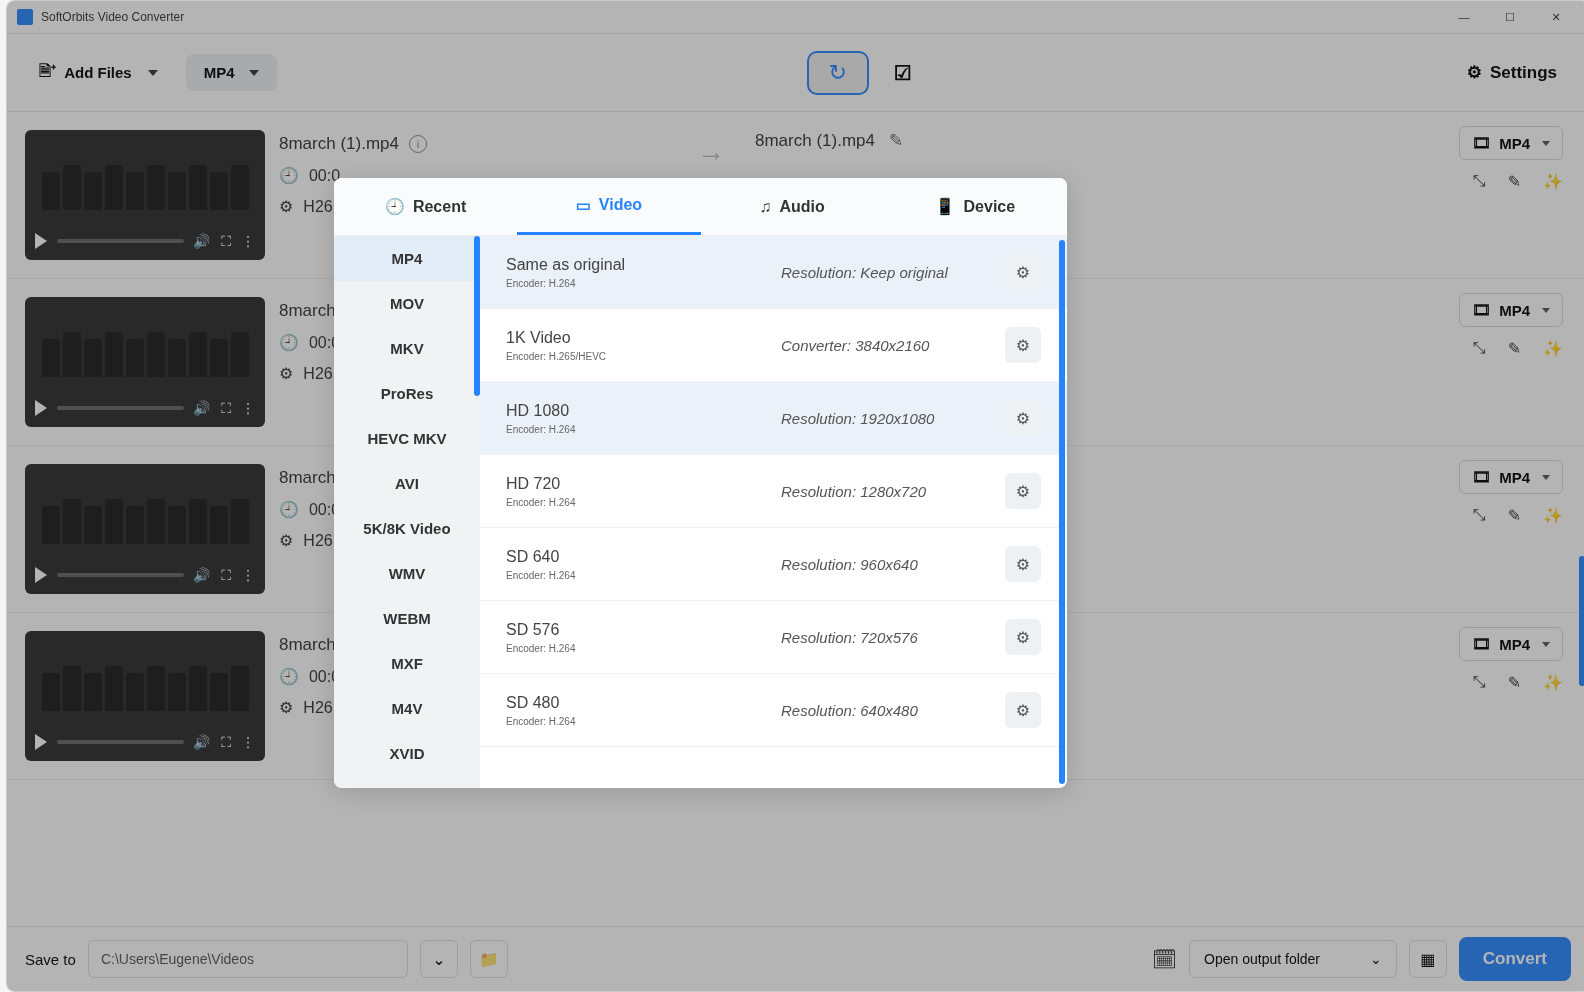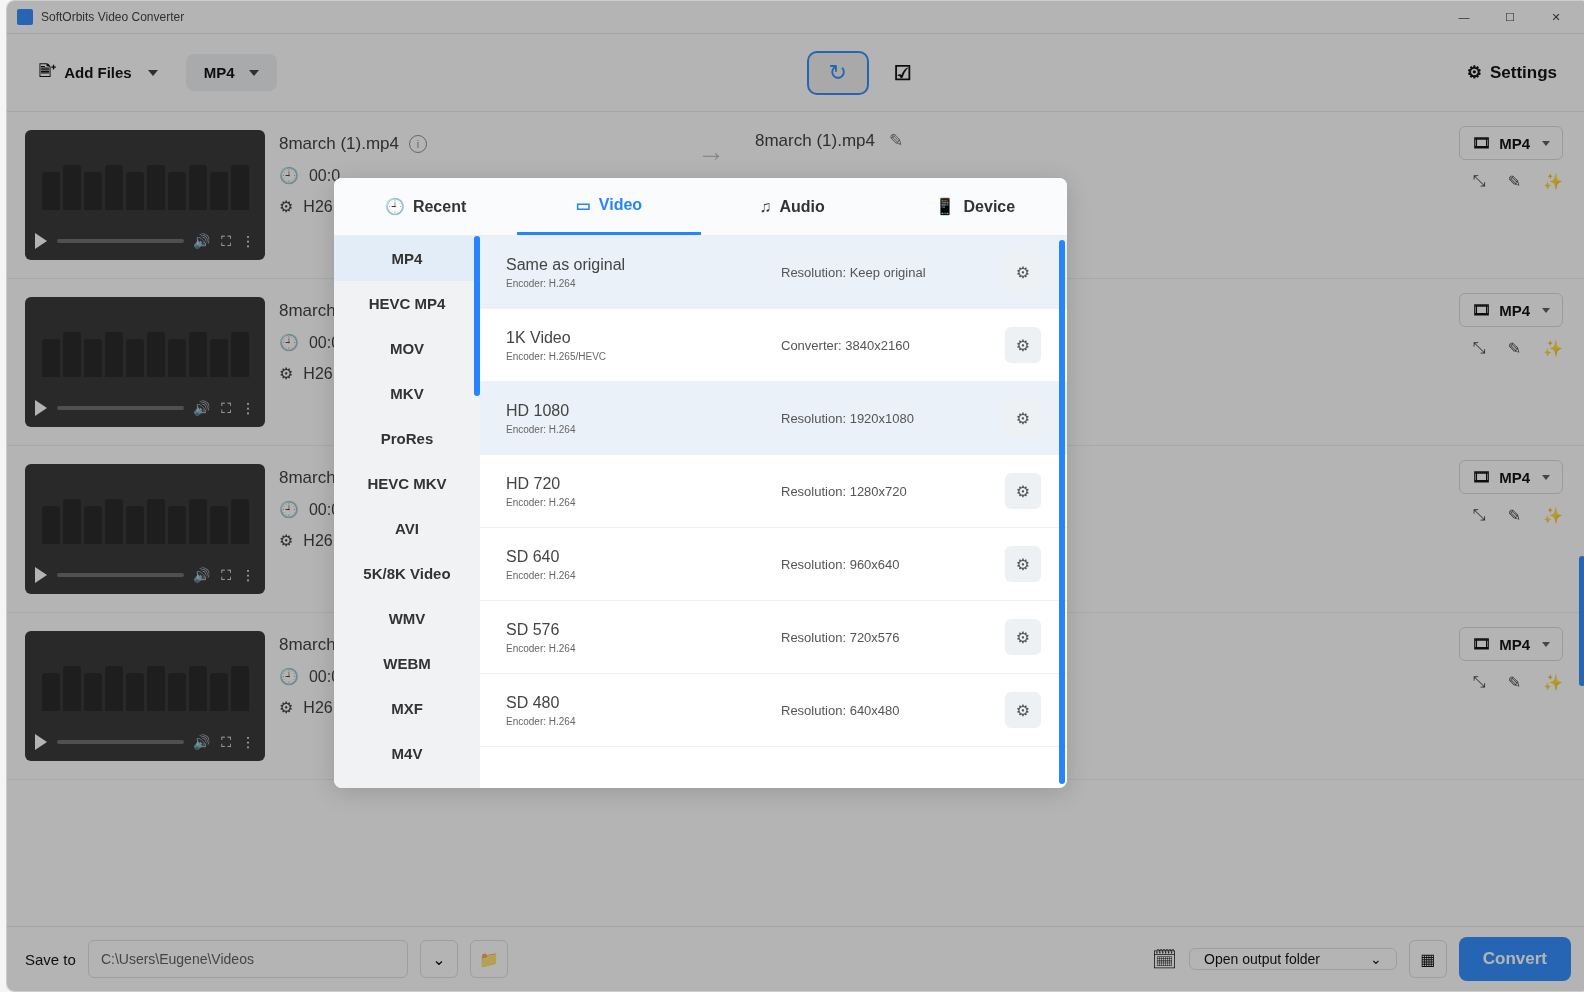--- a/index.html
+++ b/index.html
@@ -37,41 +37,41 @@
 .fmtpill { border: 1px solid #d8d8d8; border-radius: 6px; padding: 7px 12px; display: flex; align-items: center; gap: 8px; font-size: 15px; font-weight: 600; }
 .fmtpill .chev { width: 0; height: 0; border-left: 4px solid transparent; border-right: 4px solid transparent; border-top: 5px solid #555; margin-left: 4px; }
 .itemicons { display: flex; gap: 22px; color: #333; font-size: 16px; }
 .scrollind { position: absolute; right: 4px; width: 6px; background: #2684ff; border-radius: 3px; }
 .bottombar { position: absolute; bottom: 0; left: 0; right: 0; height: 65px; border-top: 1px solid #e5e5e5; display: flex; align-items: center; padding: 0 18px; gap: 12px; background: #fff; }
 .bottombar .lbl { font-size: 15px; }
 .bottombar .pathbox { flex: 0 0 320px; border: 1px solid #ddd; border-radius: 6px; height: 38px; display: flex; align-items: center; padding: 16px 12px; font-size: 14px; color: #555; }
 .bottombar .arrowdown { border: 1px solid #ddd; border-radius: 6px; width: 38px; height: 38px; display: flex; align-items: center; justify-content: center; }
 .bottombar .folderbtn { border: 1px solid #ddd; border-radius: 6px; width: 38px; height: 38px; display: flex; align-items: center; justify-content: center; }
 .bottombar .spacer { flex: 1; }
-.bottombar .outputsel { border: 1px solid #ddd; border-radius: 6px; height: 22px; padding: 0 14px; display: flex; align-items: center; gap: 50px; font-size: 14px; }
+.bottombar .outputsel { border: 1px solid #ddd; border-radius: 6px; height: 38px; padding: 0 14px; display: flex; align-items: center; gap: 50px; font-size: 14px; }
 .bottombar .gridbtn { border: 1px solid #ddd; border-radius: 6px; width: 38px; height: 38px; display: flex; align-items: center; justify-content: center; }
 .bottombar .convertbtn { background: #2684ff; color: #fff; border: none; border-radius: 8px; height: 44px; padding: 0 24px; font-size: 17px; font-weight: 600; cursor: pointer; }
 
 .overlay { position: absolute; inset: 0; background: rgba(40,40,40,0.35); }
 .modal { position: absolute; left: 327px; top: 177px; width: 733px; height: 610px; background: #fff; border-radius: 8px; overflow: hidden; display: flex; flex-direction: column; box-shadow: 0 4px 24px rgba(0,0,0,0.15); }
 .modaltabs { height: 58px; display: flex; align-items: center; border-bottom: 1px solid #eee; background: #fafbfc; }
 .modaltabs .tab { flex: 1; display: flex; align-items: center; justify-content: center; gap: 8px; font-size: 16px; font-weight: 600; color: #333; height: 100%; cursor: pointer; }
 .modaltabs .tab.active { color: #2684ff; border-bottom: 3px solid #2684ff; }
 .modalbody { flex: 1; display: flex; overflow: hidden; }
 .sidecats { width: 146px; background: #f0f2f4; overflow-y: auto; position: relative; }
 .sidecats .cat { padding: 14px 0; text-align: center; font-size: 15px; font-weight: 600; color: #333; cursor: pointer; }
 .sidecats .cat.sel { background: #e3edf7; }
 .sidecats .catscroll { position: absolute; right: 0; top: 0; width: 6px; height: 160px; background: #2684ff; border-radius: 3px; }
 .presets { flex: 1; overflow-y: auto; position: relative; }
 .preset { display: flex; align-items: center; padding: 18px 26px; border-bottom: 1px solid #f0f0f0; gap: 14px; cursor: pointer; }
 .preset:nth-child(1), .preset:nth-child(3) { background: #eaf1f8; }
 .preset .ptext { flex: 1; }
 .preset .ptitle { font-size: 16px; color: #444; margin-bottom: 4px; }
 .preset .psub { font-size: 10px; color: #666; }
-.preset .pres { font-size: 13px; color: #555; flex: 0 0 210px; }
+.preset .pres { font-size: 15px; color: #555; flex: 0 0 210px; font-style: italic; }
 .preset .pgear { width: 36px; height: 36px; background: #eef1f4; border-radius: 6px; display: flex; align-items: center; justify-content: center; color: #555; }
 .presetscroll { position: absolute; right: 2px; top: 4px; width: 6px; bottom: 4px; background: #2684ff; border-radius: 3px; }
 </style>
 </head>
 <body>
 
 <div class="window">
   <div class="titlebar">
     <div class="app-icon"></div>
     <div class="title">SoftOrbits Video Converter</div>
@@ -354,21 +354,20 @@
       </div>
       <div class="tab">
         <span>📱</span>
         <span>Device</span>
       </div>
     </div>
     <div class="modalbody">
       <div class="sidecats" id="sidecats">
         <div class="catscroll"></div>
       <div class="cat sel">MP4</div>
-          <div class="cat">HEVC MP4</div>
           <div class="cat">MOV</div>
           <div class="cat">MKV</div>
           <div class="cat">ProRes</div>
           <div class="cat">HEVC MKV</div>
           <div class="cat">AVI</div>
           <div class="cat">5K/8K Video</div>
           <div class="cat">WMV</div>
           <div class="cat">WEBM</div>
           <div class="cat">MXF</div>
           <div class="cat">M4V</div>

